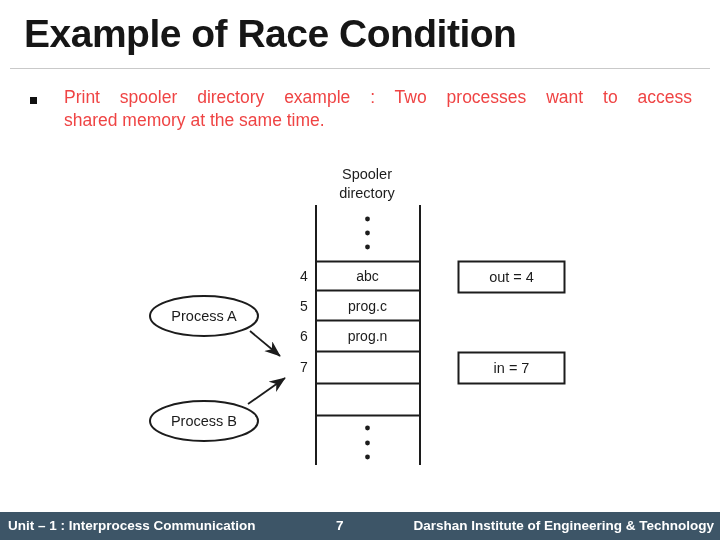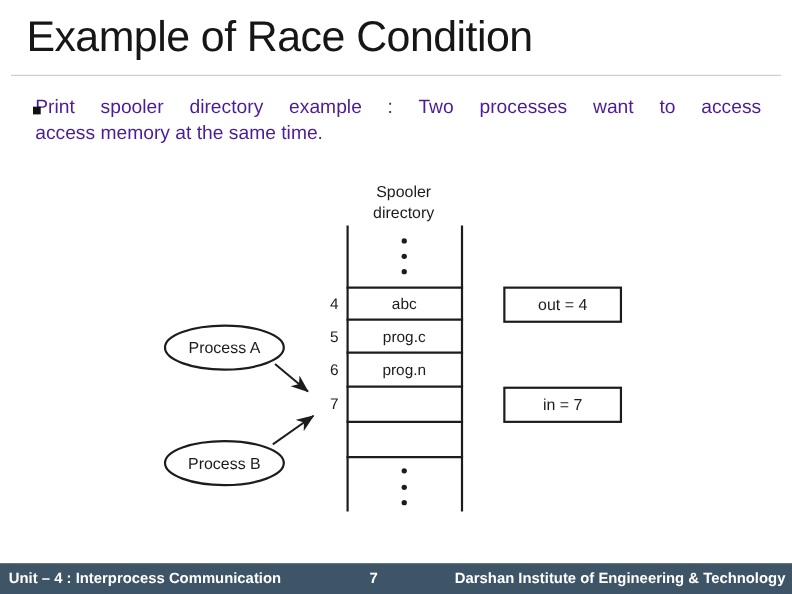--- a/index.html
+++ b/index.html
@@ -10,21 +10,21 @@
     background: #ffffff;
     font-family: "Liberation Sans", sans-serif;
     overflow: hidden;
   }
   .slide-title {
     position: absolute;
     left: 24px;
     top: 10px;
     margin: 0;
     font-size: 39px;
-    font-weight: 400;
+    font-weight: 700;
     letter-spacing: -0.5px;
     color: #161616;
     line-height: 48px;
     white-space: nowrap;
   }
   .title-divider {
     position: absolute;
     left: 10px;
     top: 68px;
     width: 700px;
@@ -39,24 +39,24 @@
   }
   .bullet-square {
     position: absolute;
     left: 1px;
     top: 11px;
     width: 7px;
     height: 7px;
     background: #111111;
   }
   .bullet-text {
-    margin-left: 3px;
+    margin-left: 35px;
     font-size: 17.5px;
     line-height: 23px;
-    color: #4c1d95;
+    color: #ef4444;
   }
   .bullet-line-justified {
     text-align: justify;
     text-align-last: justify;
   }
   .diagram-svg {
     position: absolute;
     left: 0;
     top: 0;
     width: 720px;
@@ -89,21 +89,21 @@
 
 <div class="slide">
 
   <h1 class="slide-title">Example of Race Condition</h1>
   <div class="title-divider"></div>
 
   <div class="bullet-block">
     <span class="bullet-square"></span>
     <div class="bullet-text">
       <div class="bullet-line-justified">Print spooler directory example : Two processes want to access</div>
-      <div>access memory at the same time.</div>
+      <div>shared memory at the same time.</div>
     </div>
   </div>
 
   <svg class="diagram-svg" viewBox="0 0 720 540" xmlns="http://www.w3.org/2000/svg">
     <defs>
       <marker id="arrowhead" markerWidth="10" markerHeight="8" refX="8.5" refY="3.5" orient="auto">
         <path d="M0,0 L9,3.5 L0,7 L2.6,3.5 Z" fill="#1c1c1c"></path>
       </marker>
     </defs>
 
@@ -152,18 +152,18 @@
     <text class="diag-label" x="204" y="321" text-anchor="middle">Process A</text>
 
     <ellipse cx="204" cy="421" rx="54" ry="20" fill="#ffffff" stroke="#1c1c1c" stroke-width="2"></ellipse>
     <text class="diag-label" x="204" y="426" text-anchor="middle">Process B</text>
 
     <line x1="250" y1="331" x2="280" y2="356" stroke="#1c1c1c" stroke-width="1.8" marker-end="url(#arrowhead)"></line>
     <line x1="248" y1="404" x2="285" y2="378" stroke="#1c1c1c" stroke-width="1.8" marker-end="url(#arrowhead)"></line>
   </svg>
 
   <div class="footer-bar">
-    <span class="footer-left">Unit – 4 : Interprocess Communication</span>
+    <span class="footer-left">Unit – 1 : Interprocess Communication</span>
     <span class="footer-page">7</span>
     <span class="footer-right">Darshan Institute of Engineering &amp; Technology</span>
   </div>
 
 </div>
 
 </body></html>

